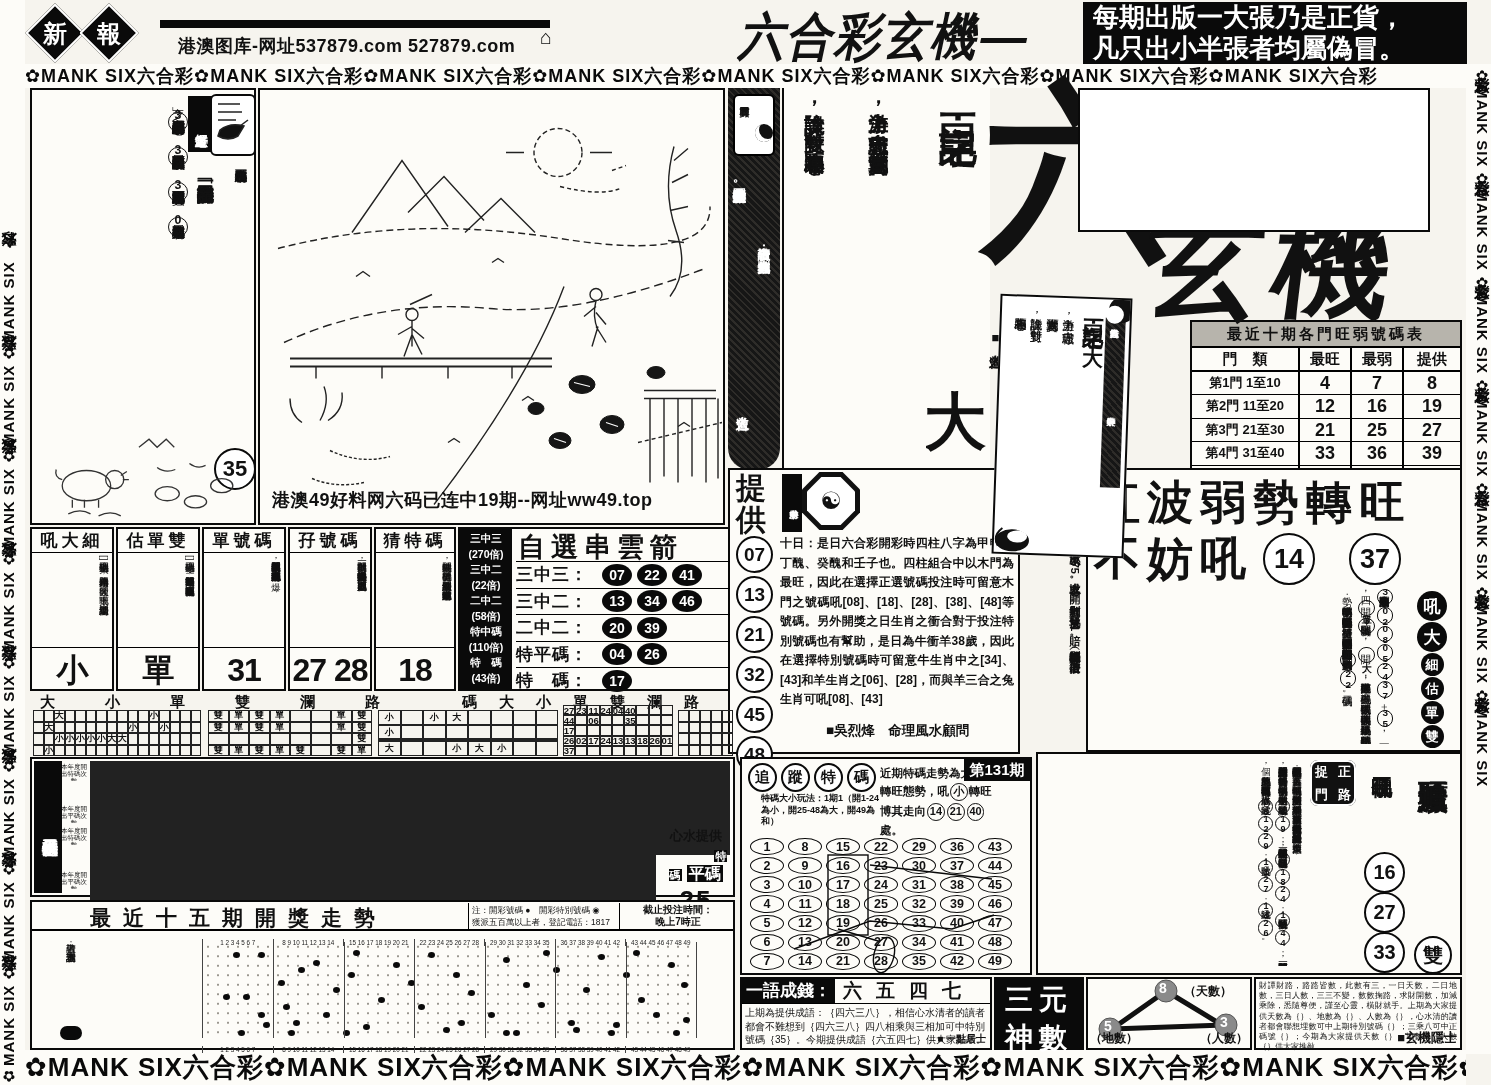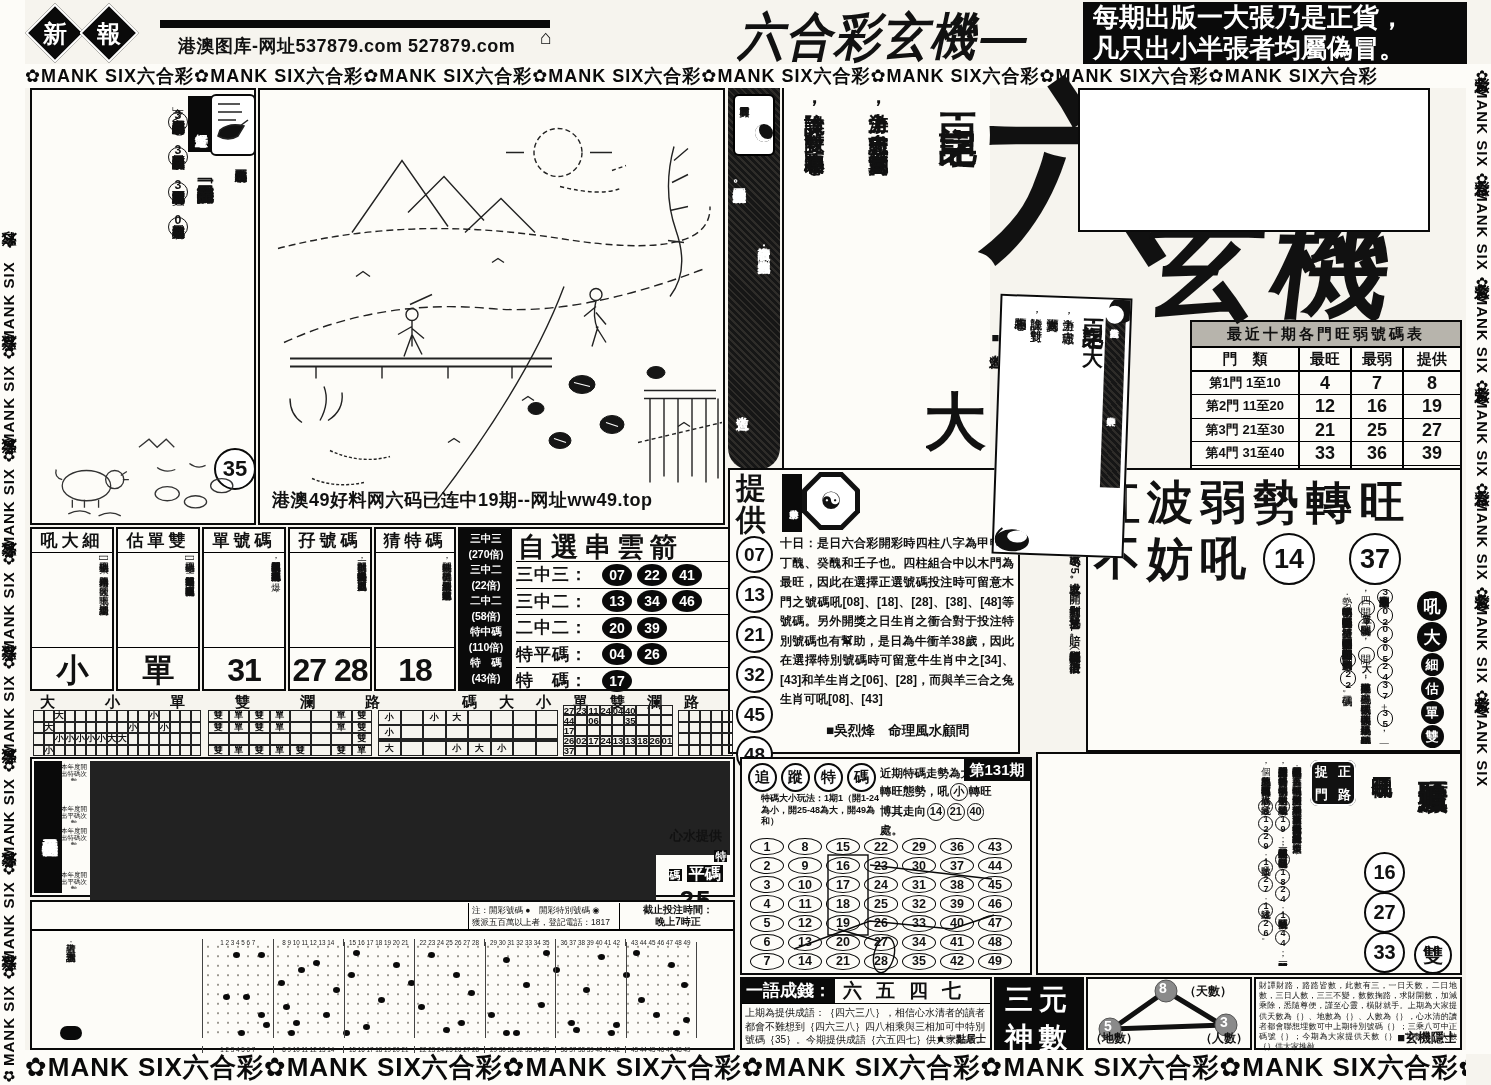--- a/index.html
+++ b/index.html
@@ -4168,20 +4168,21 @@
       <div style="font-size:13px;font-weight:900;">心水提供</div>
       <div style="margin-top:1px;">
         <span class="chip" style="font-size:11px;margin-left:48px;">特碼</span>
         <span class="chip" style="font-size:16px;">平碼</span>
       </div>
       <div style="font-size:26px;font-weight:900;letter-spacing:2px;">25 33</div>
     </div>
   </div>
 
   <div class="box" style="left:30px;top:900px;width:705px;height:150px;">
+    <div class="abs" style="left:58px;top:2px;font-size:21px;font-weight:900;letter-spacing:12px;white-space:nowrap;">最近十五期開獎走勢</div>
     <div class="abs" style="left:436px;top:1px;width:152px;height:26px;border-left:1.5px solid #000;border-right:1.5px solid #000;font-size:8.5px;line-height:12px;padding:1px 3px;box-sizing:border-box;">
       <div>注：開彩號碼 ●　開彩特別號碼 ◉</div>
       <div>獲派五百萬以上者，登記電話：1817</div>
     </div>
     <div class="abs" style="left:592px;top:1px;width:108px;height:26px;font-size:10px;font-weight:bold;line-height:12px;text-align:center;padding-top:1px;">
       <div>截止投注時間：</div>
       <div>晚上7時正</div>
     </div>
     <div class="abs" style="left:0;top:27px;width:701px;height:0;border-top:2px solid #000;"></div>
     <div class="v" style="position:absolute;left:32px;top:34px;height:104px;font-size:9.5px;">敬告讀者：本刊不設電話查詢</div>

